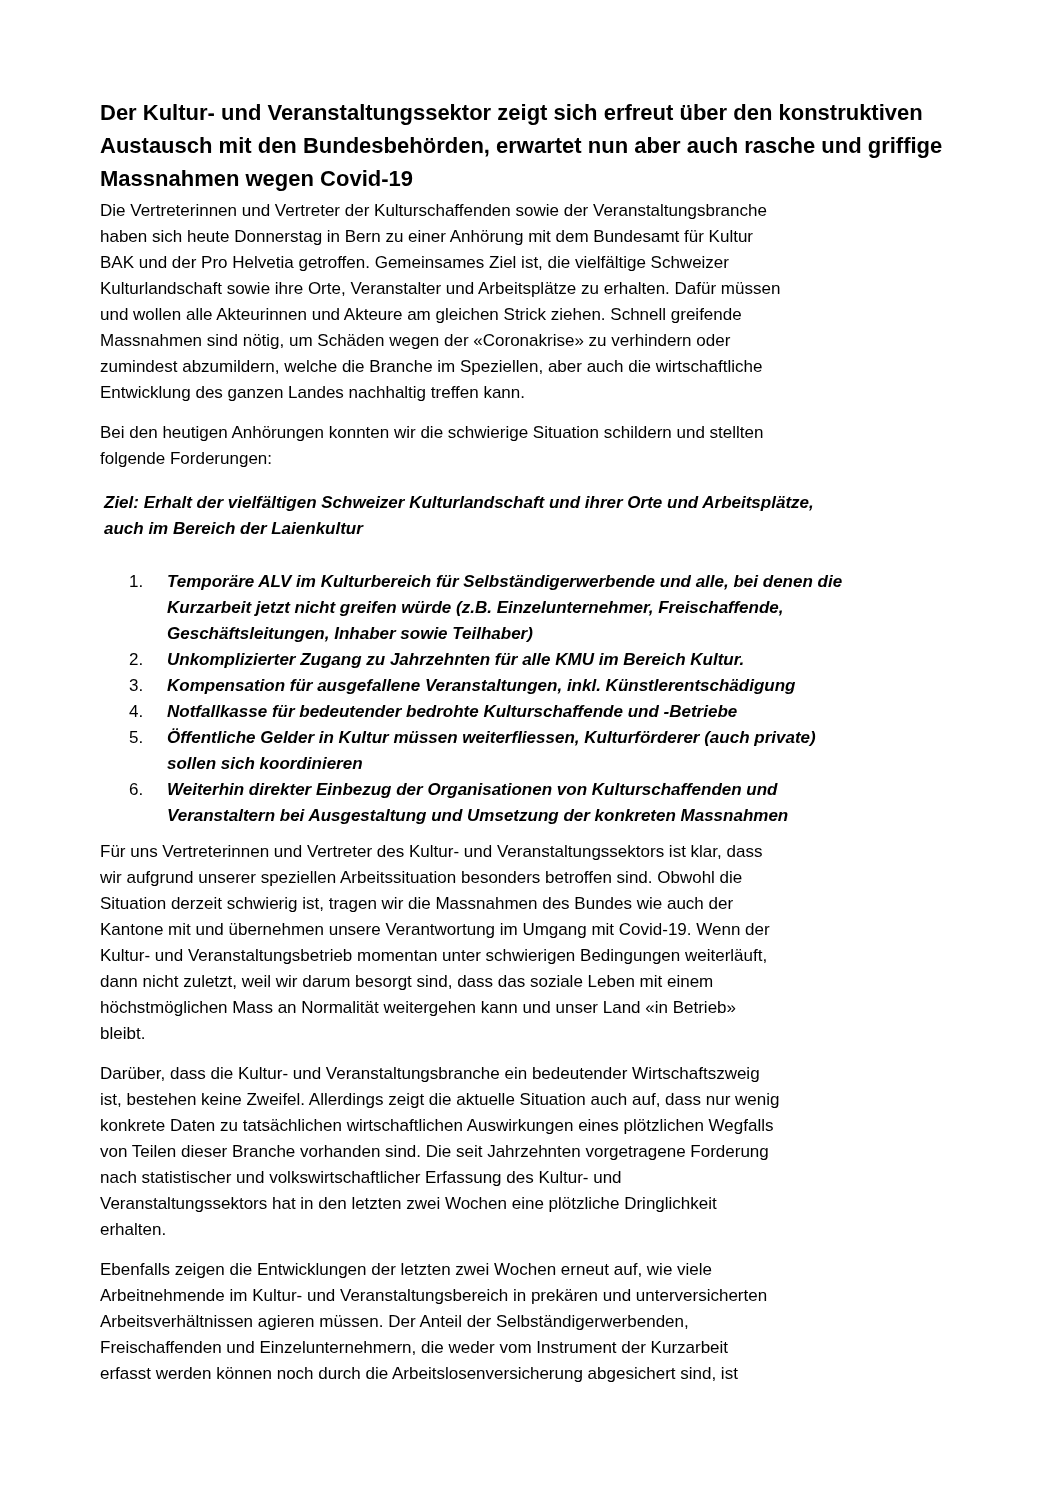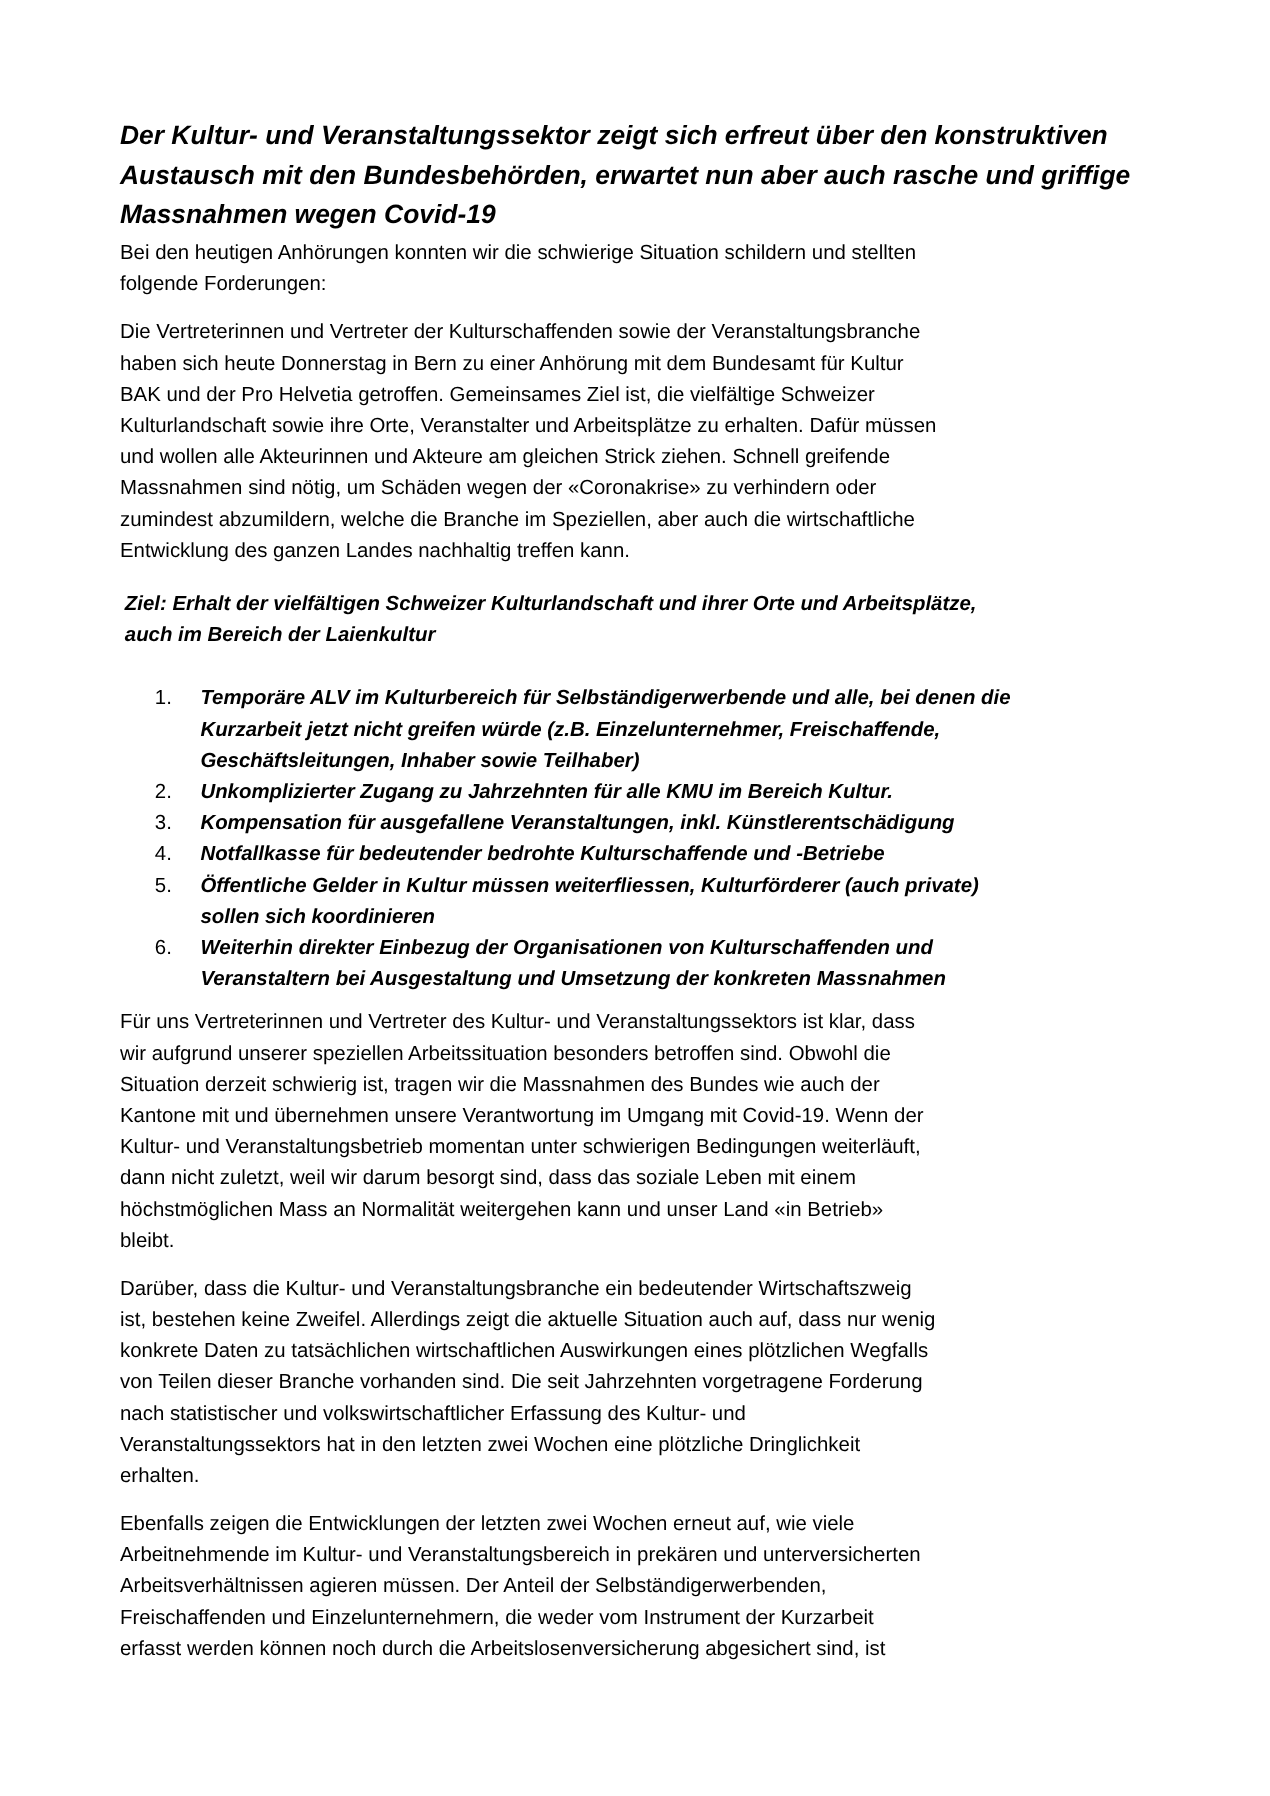--- a/index.html
+++ b/index.html
@@ -19,21 +19,20 @@
     line-height: 26px;
     color: #000000;
     overflow: hidden;
   }
   .doc-title {
     font-size: 22px;
     line-height: 33px;
     font-weight: bold;
     margin: 0 0 3px 0;
     white-space: pre-line;
-    font-style: italic;
   }
   .body-p {
     margin: 0 0 14px 0;
     white-space: pre-line;
   }
   .goal-heading {
     font-weight: bold;
     font-style: italic;
     margin: 18px 0 16px 4px;
     white-space: pre-line;
@@ -64,31 +63,31 @@
 </style>
 </head>
 <body>
 
 <div class="page">
 
   <h1 class="doc-title">Der Kultur- und Veranstaltungssektor zeigt sich erfreut über den konstruktiven
 Austausch mit den Bundesbehörden, erwartet nun aber auch rasche und griffige
 Massnahmen wegen Covid-19</h1>
 
-  <p class="body-p">Bei den heutigen Anhörungen konnten wir die schwierige Situation schildern und stellten
-folgende Forderungen:</p>
-
   <p class="body-p">Die Vertreterinnen und Vertreter der Kulturschaffenden sowie der Veranstaltungsbranche
 haben sich heute Donnerstag in Bern zu einer Anhörung mit dem Bundesamt für Kultur
 BAK und der Pro Helvetia getroffen. Gemeinsames Ziel ist, die vielfältige Schweizer
 Kulturlandschaft sowie ihre Orte, Veranstalter und Arbeitsplätze zu erhalten. Dafür müssen
 und wollen alle Akteurinnen und Akteure am gleichen Strick ziehen. Schnell greifende
 Massnahmen sind nötig, um Schäden wegen der «Coronakrise» zu verhindern oder
 zumindest abzumildern, welche die Branche im Speziellen, aber auch die wirtschaftliche
 Entwicklung des ganzen Landes nachhaltig treffen kann.</p>
+
+  <p class="body-p">Bei den heutigen Anhörungen konnten wir die schwierige Situation schildern und stellten
+folgende Forderungen:</p>
 
   <p class="goal-heading">Ziel: Erhalt der vielfältigen Schweizer Kulturlandschaft und ihrer Orte und Arbeitsplätze,
 auch im Bereich der Laienkultur</p>
 
   <ol class="demands">
     <li>Temporäre ALV im Kulturbereich für Selbständigerwerbende und alle, bei denen die
 Kurzarbeit jetzt nicht greifen würde (z.B. Einzelunternehmer, Freischaffende,
 Geschäftsleitungen, Inhaber sowie Teilhaber)</li>
     <li>Unkomplizierter Zugang zu Jahrzehnten für alle KMU im Bereich Kultur.</li>
     <li>Kompensation für ausgefallene Veranstaltungen, inkl. Künstlerentschädigung</li>

